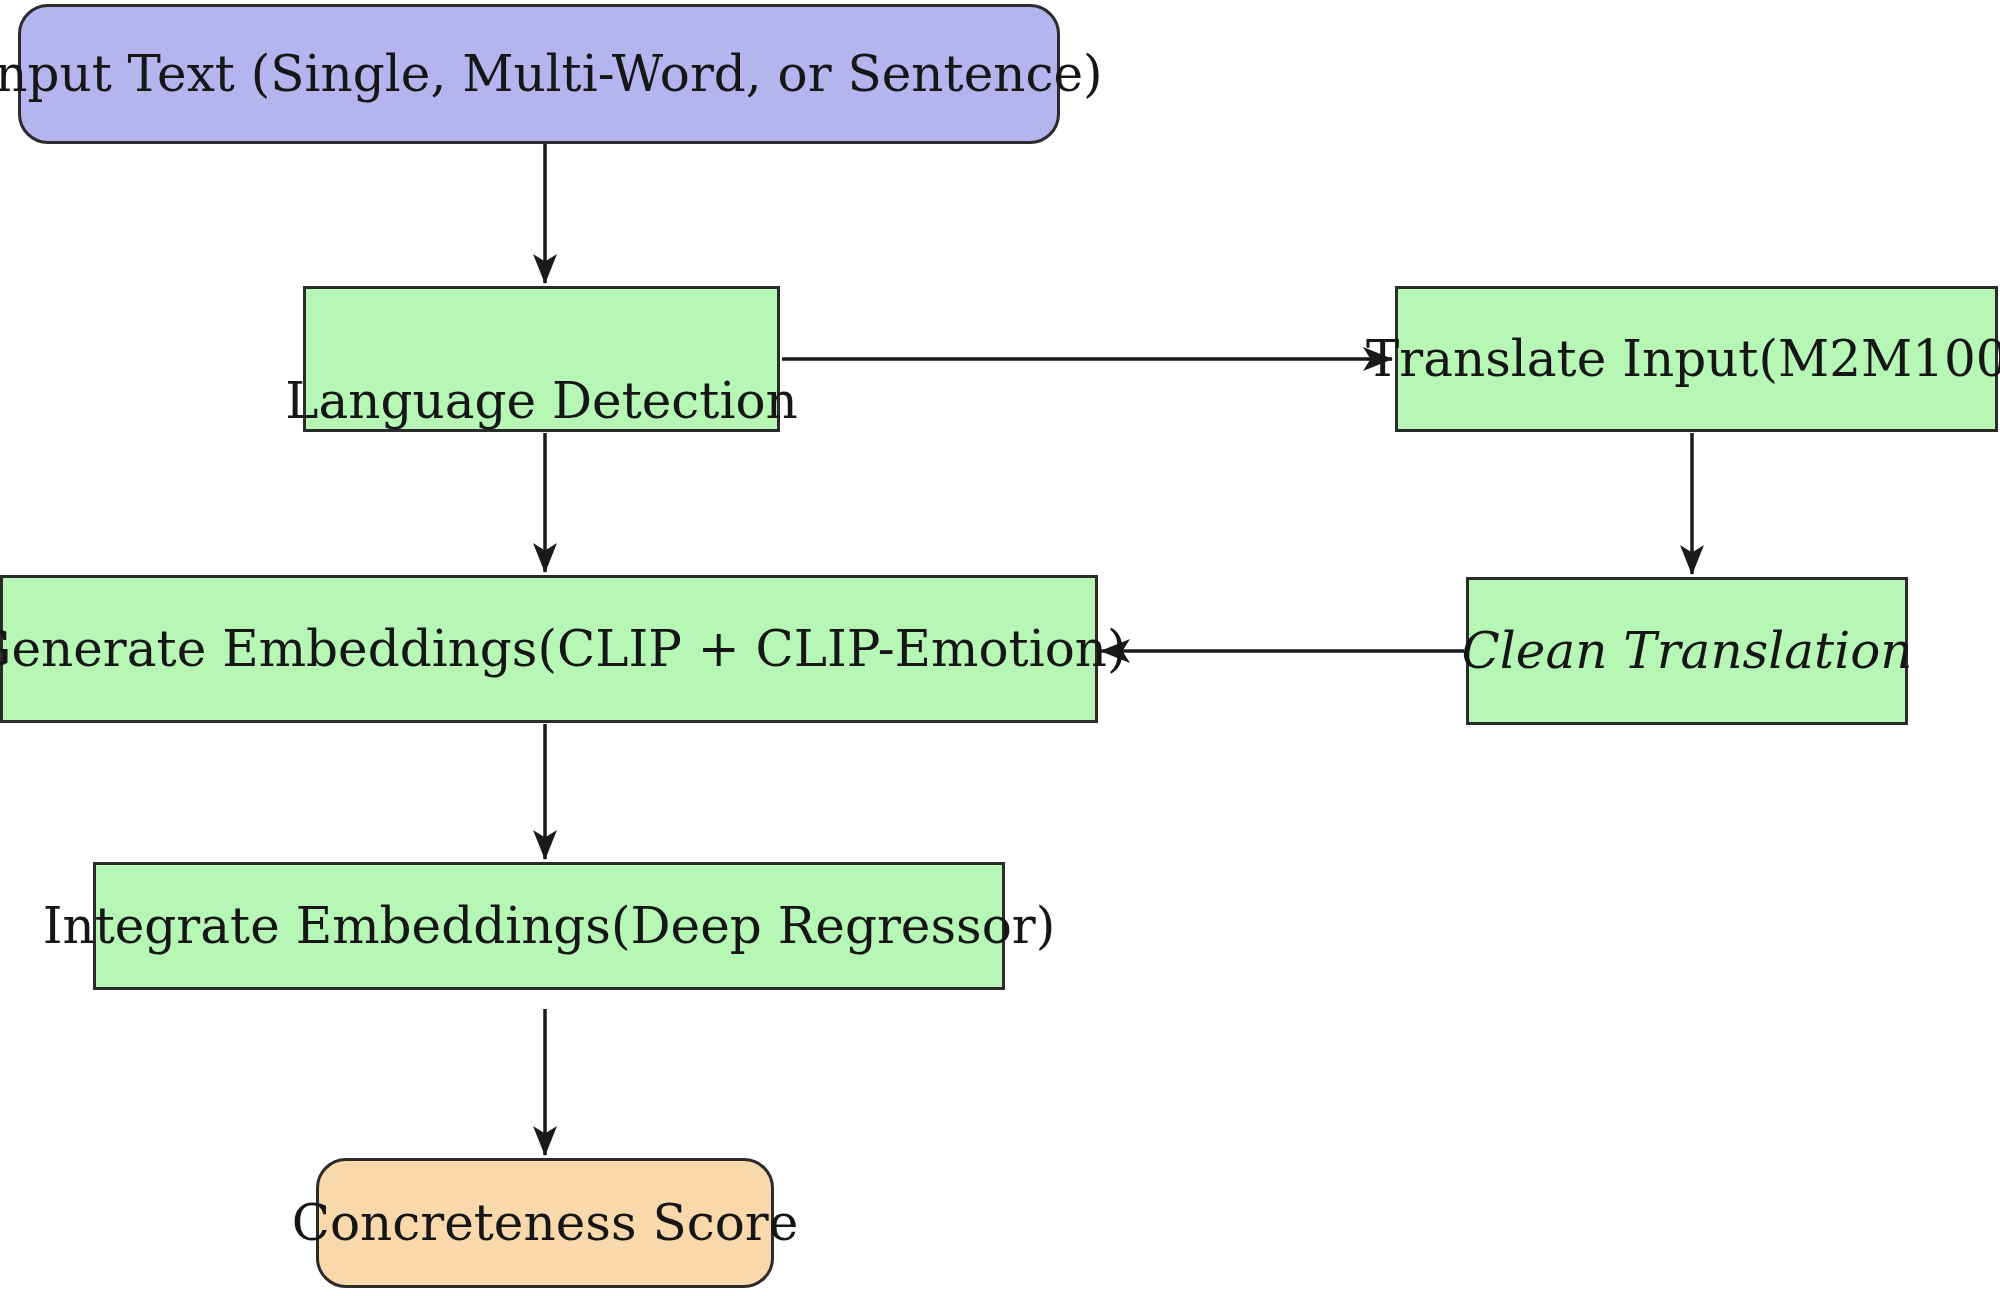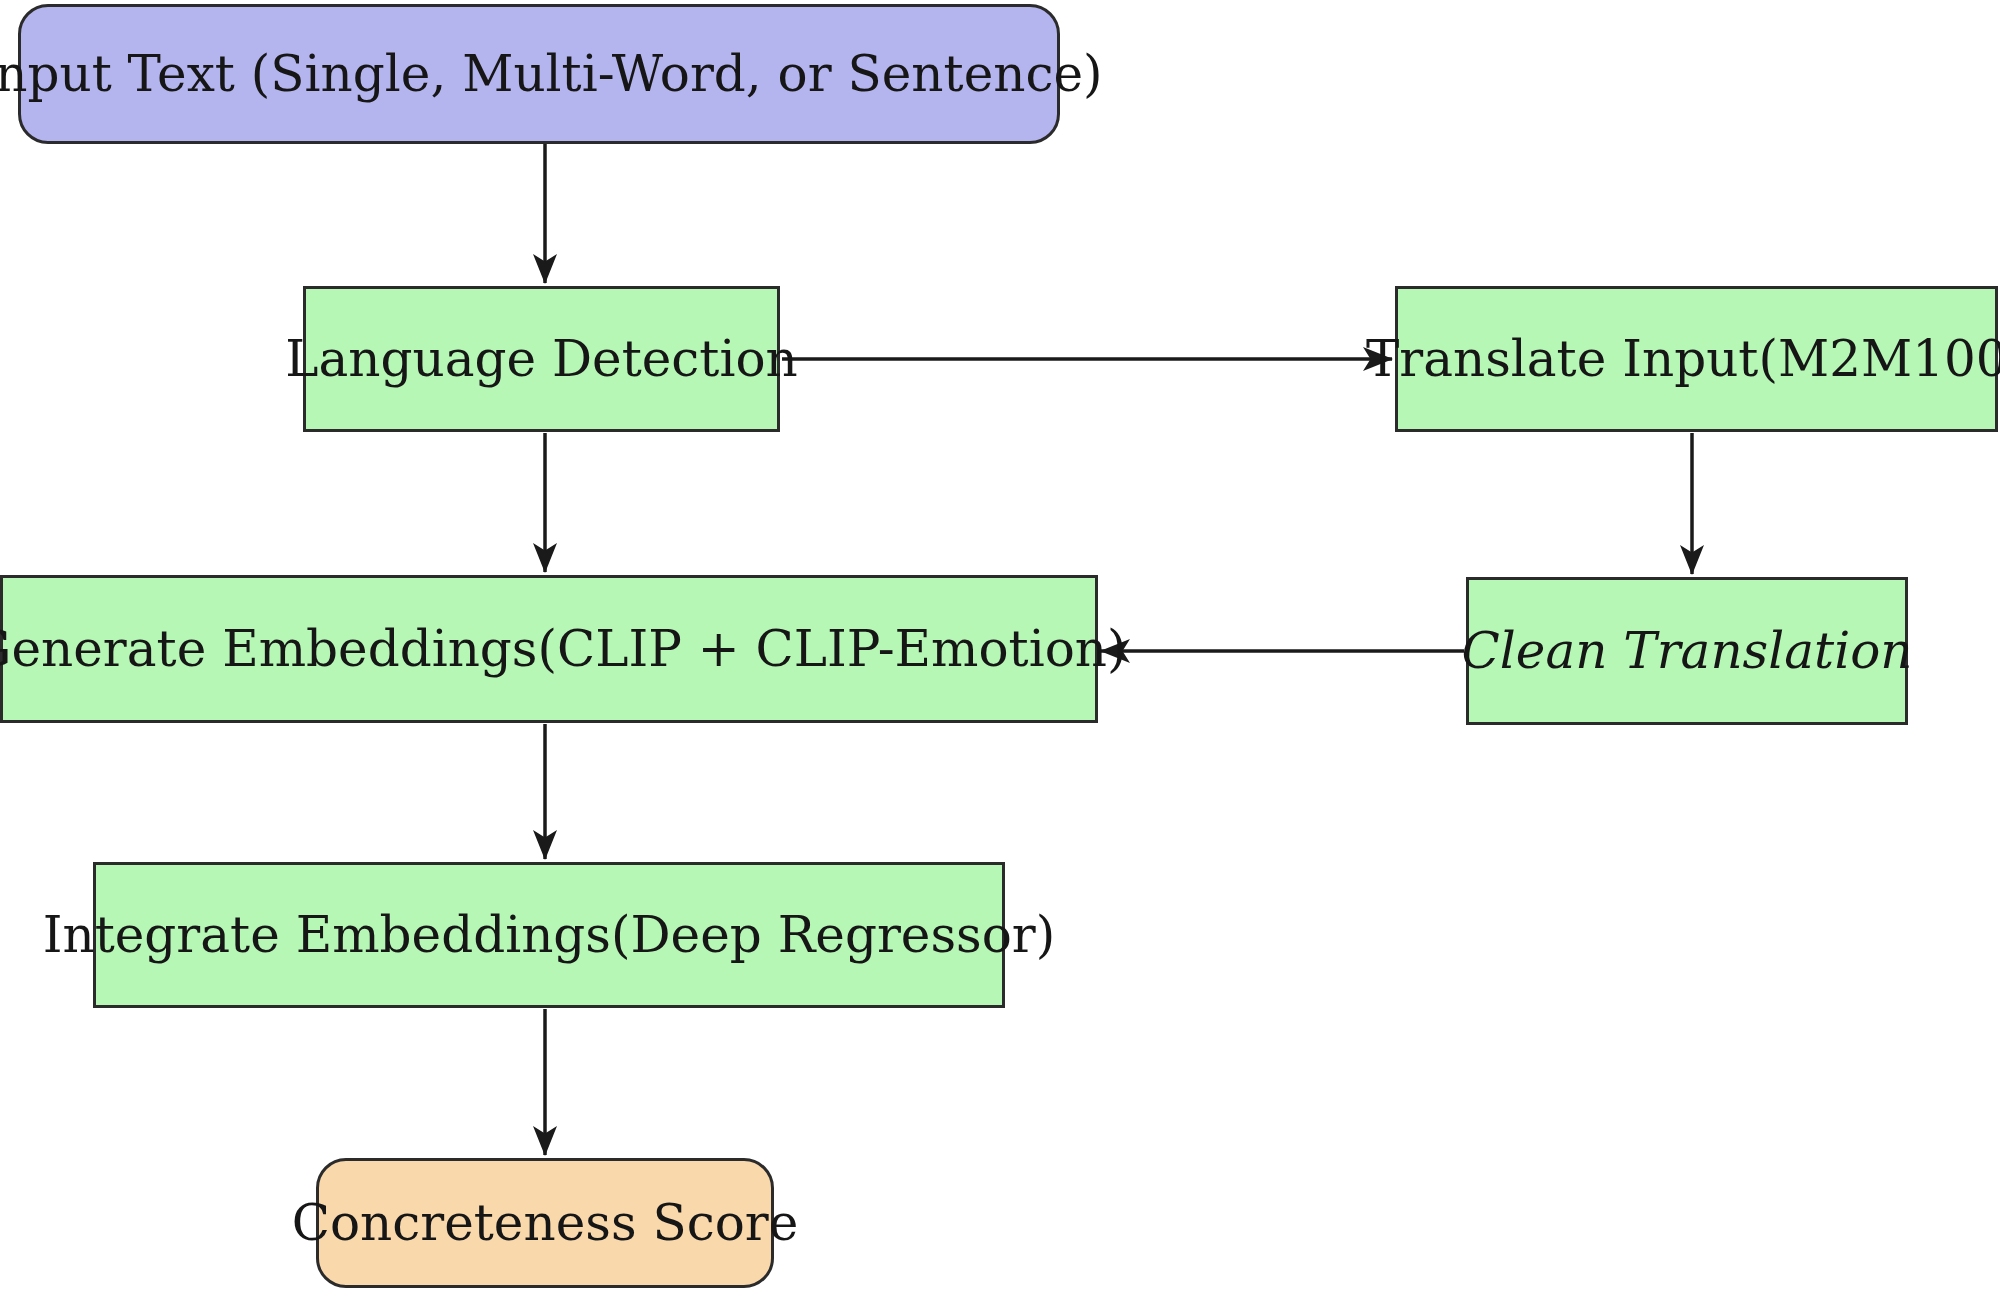--- a/index.html
+++ b/index.html
@@ -26,25 +26,25 @@
     font-size: 50px;
     line-height: 1.1;
     color: var(--text, #161616);
     white-space: nowrap;
   }
   .node.input   { background: var(--input_fill, #b4b4ee); border-radius: 30px; }
   .node.process { background: var(--process_fill, #b6f7b6); border-radius: 0; }
   .node.output  { background: var(--output_fill, #f9d8ab); border-radius: 30px; }
 
   #node-input-text           { left: 18px;   top: 4px;    width: 1042px; height: 140px; }
-  #node-language-detection   { left: 303px;  top: 286px;  width: 477px;  height: 146px; }
+  #node-language-detection   { left: 303px;  top: 286px;  width: 477px;  height: 146px; align-items: flex-end; }
   #node-translate-input      { left: 1395px; top: 286px;  width: 603px;  height: 146px; }
   #node-generate-embeddings  { left: 0px;    top: 575px;  width: 1098px; height: 148px; }
   #node-clean-translation    { left: 1466px; top: 577px;  width: 442px;  height: 148px; font-style: italic; }
-  #node-integrate-embeddings { left: 93px;   top: 862px;  width: 912px;  height: 146px; }
+  #node-integrate-embeddings { left: 93px;   top: 862px;  width: 912px;  height: 128px; }
   #node-concreteness-score   { left: 316px;  top: 1158px; width: 458px;  height: 130px; }
 
   #edges {
     position: absolute;
     left: 0; top: 0;
     width: 2000px;
     height: 1296px;
     pointer-events: none;
   }
   #edges line {

